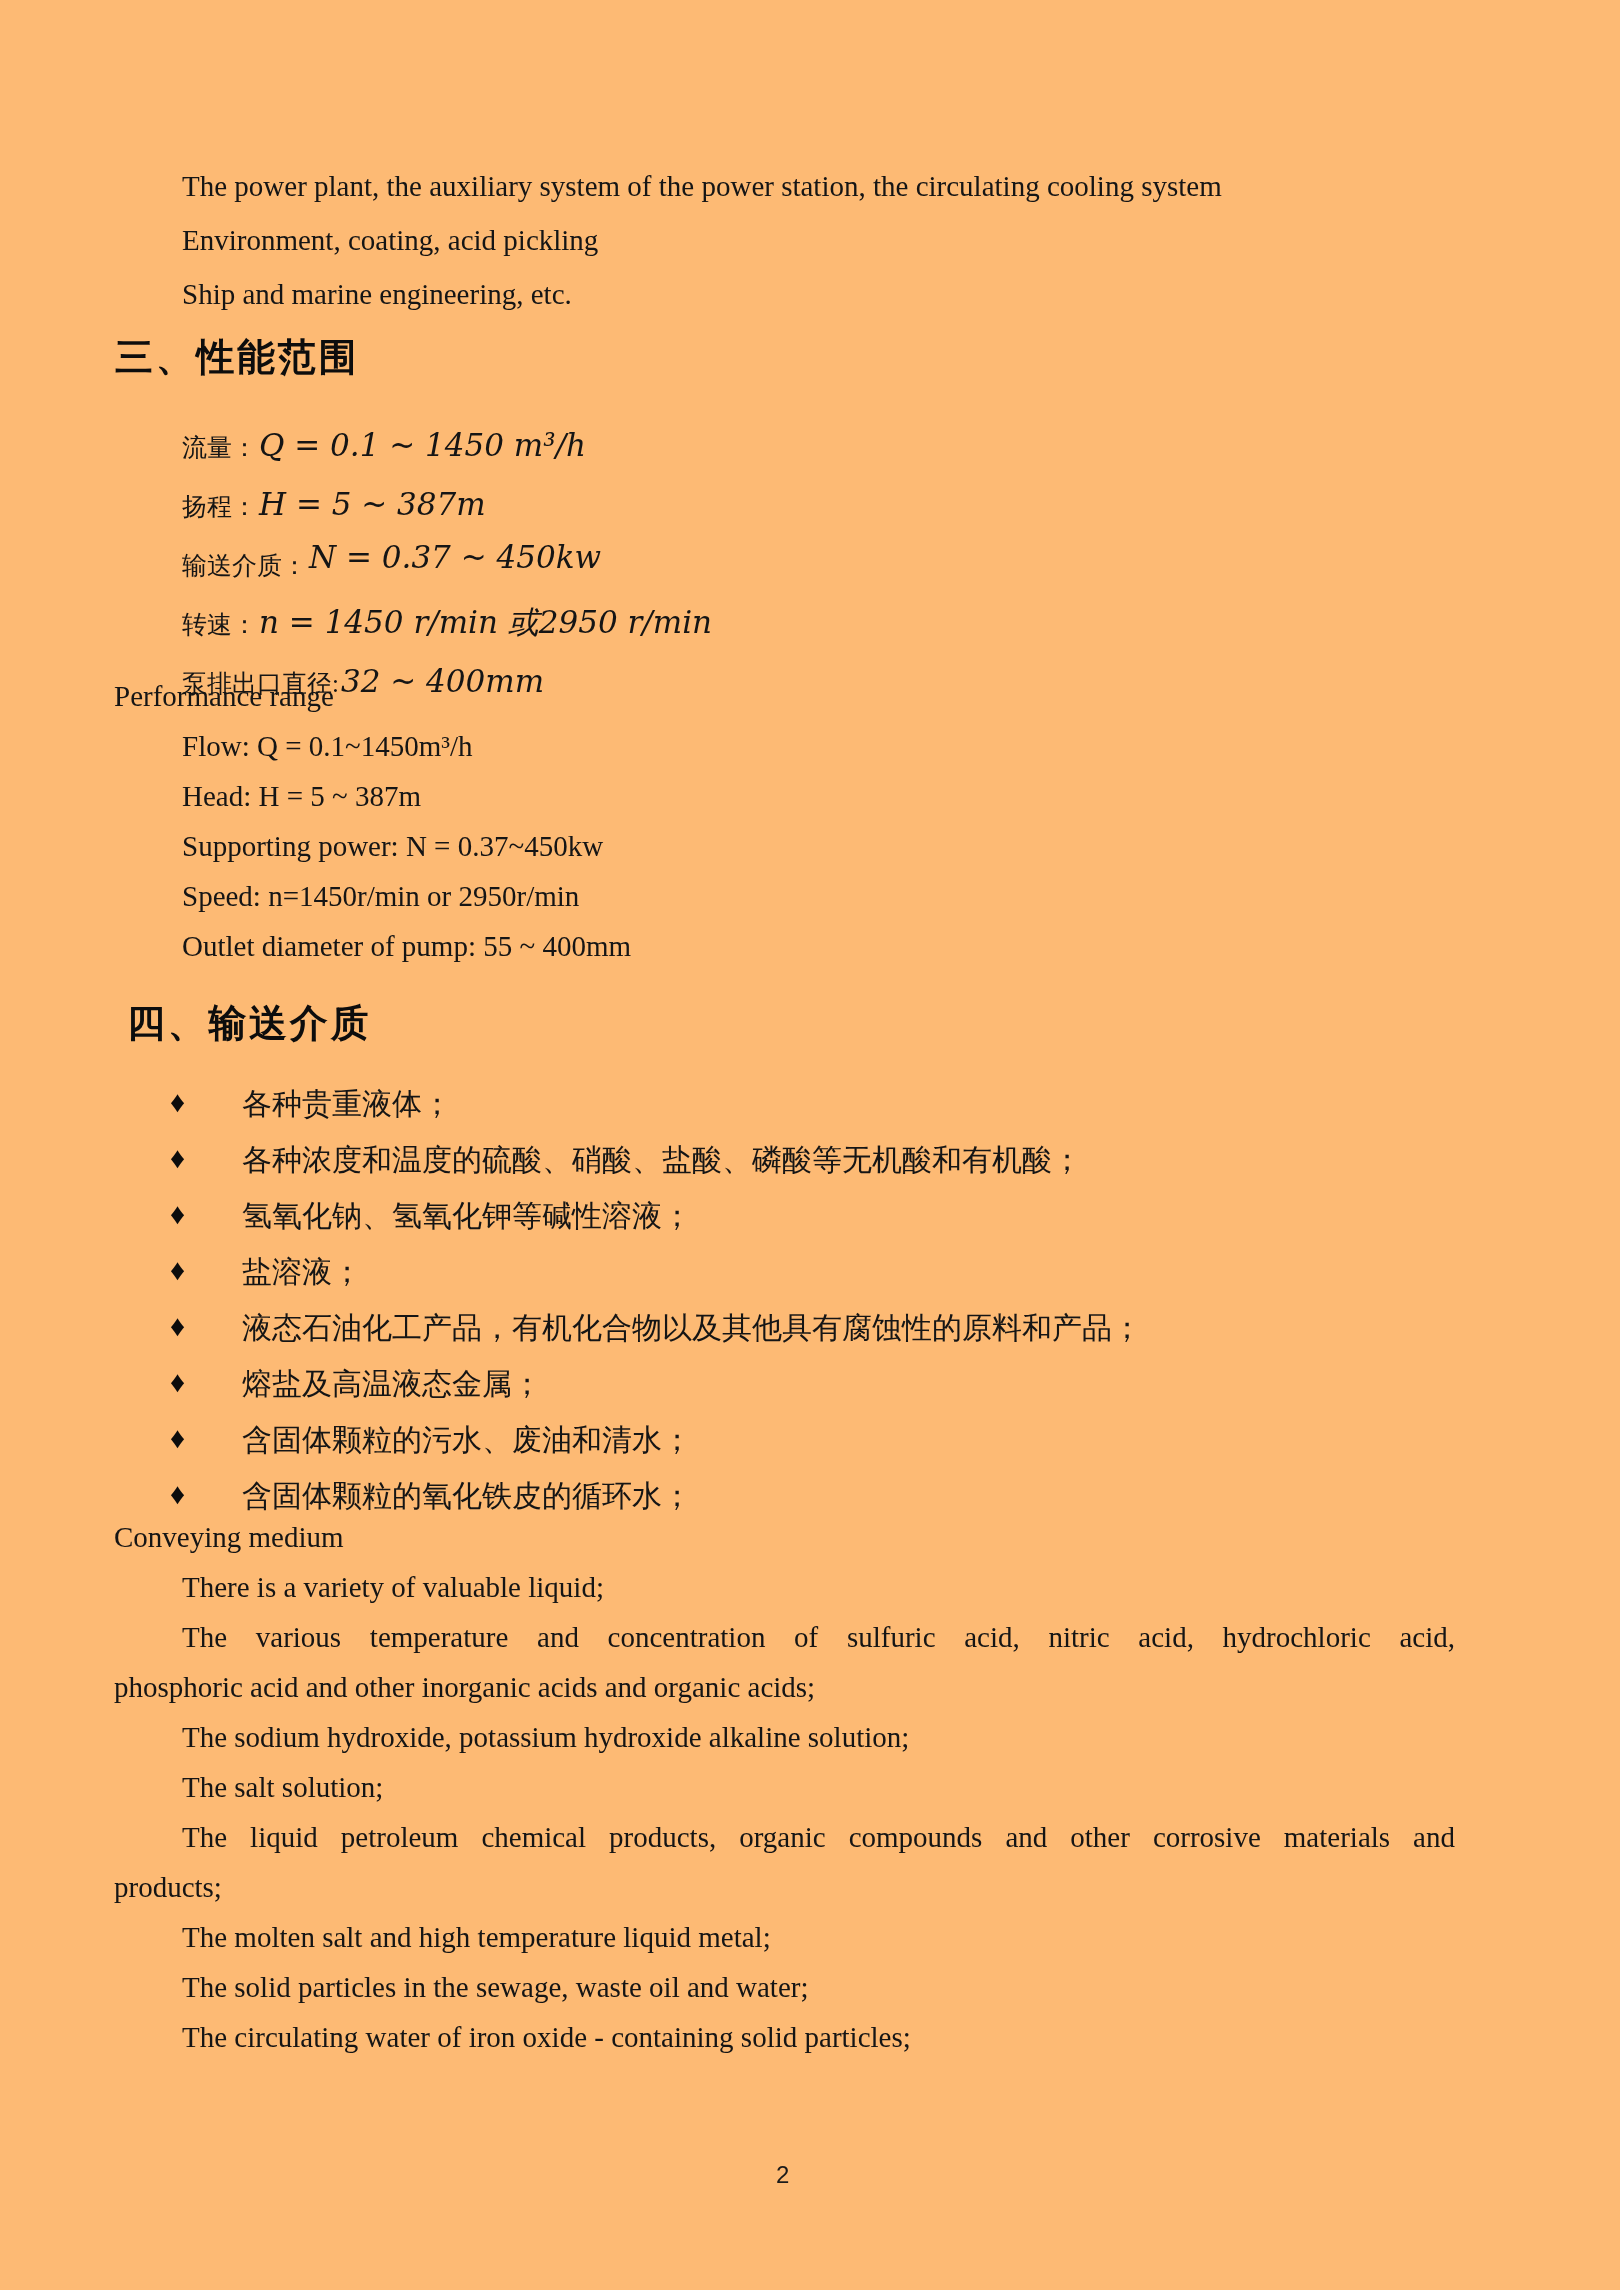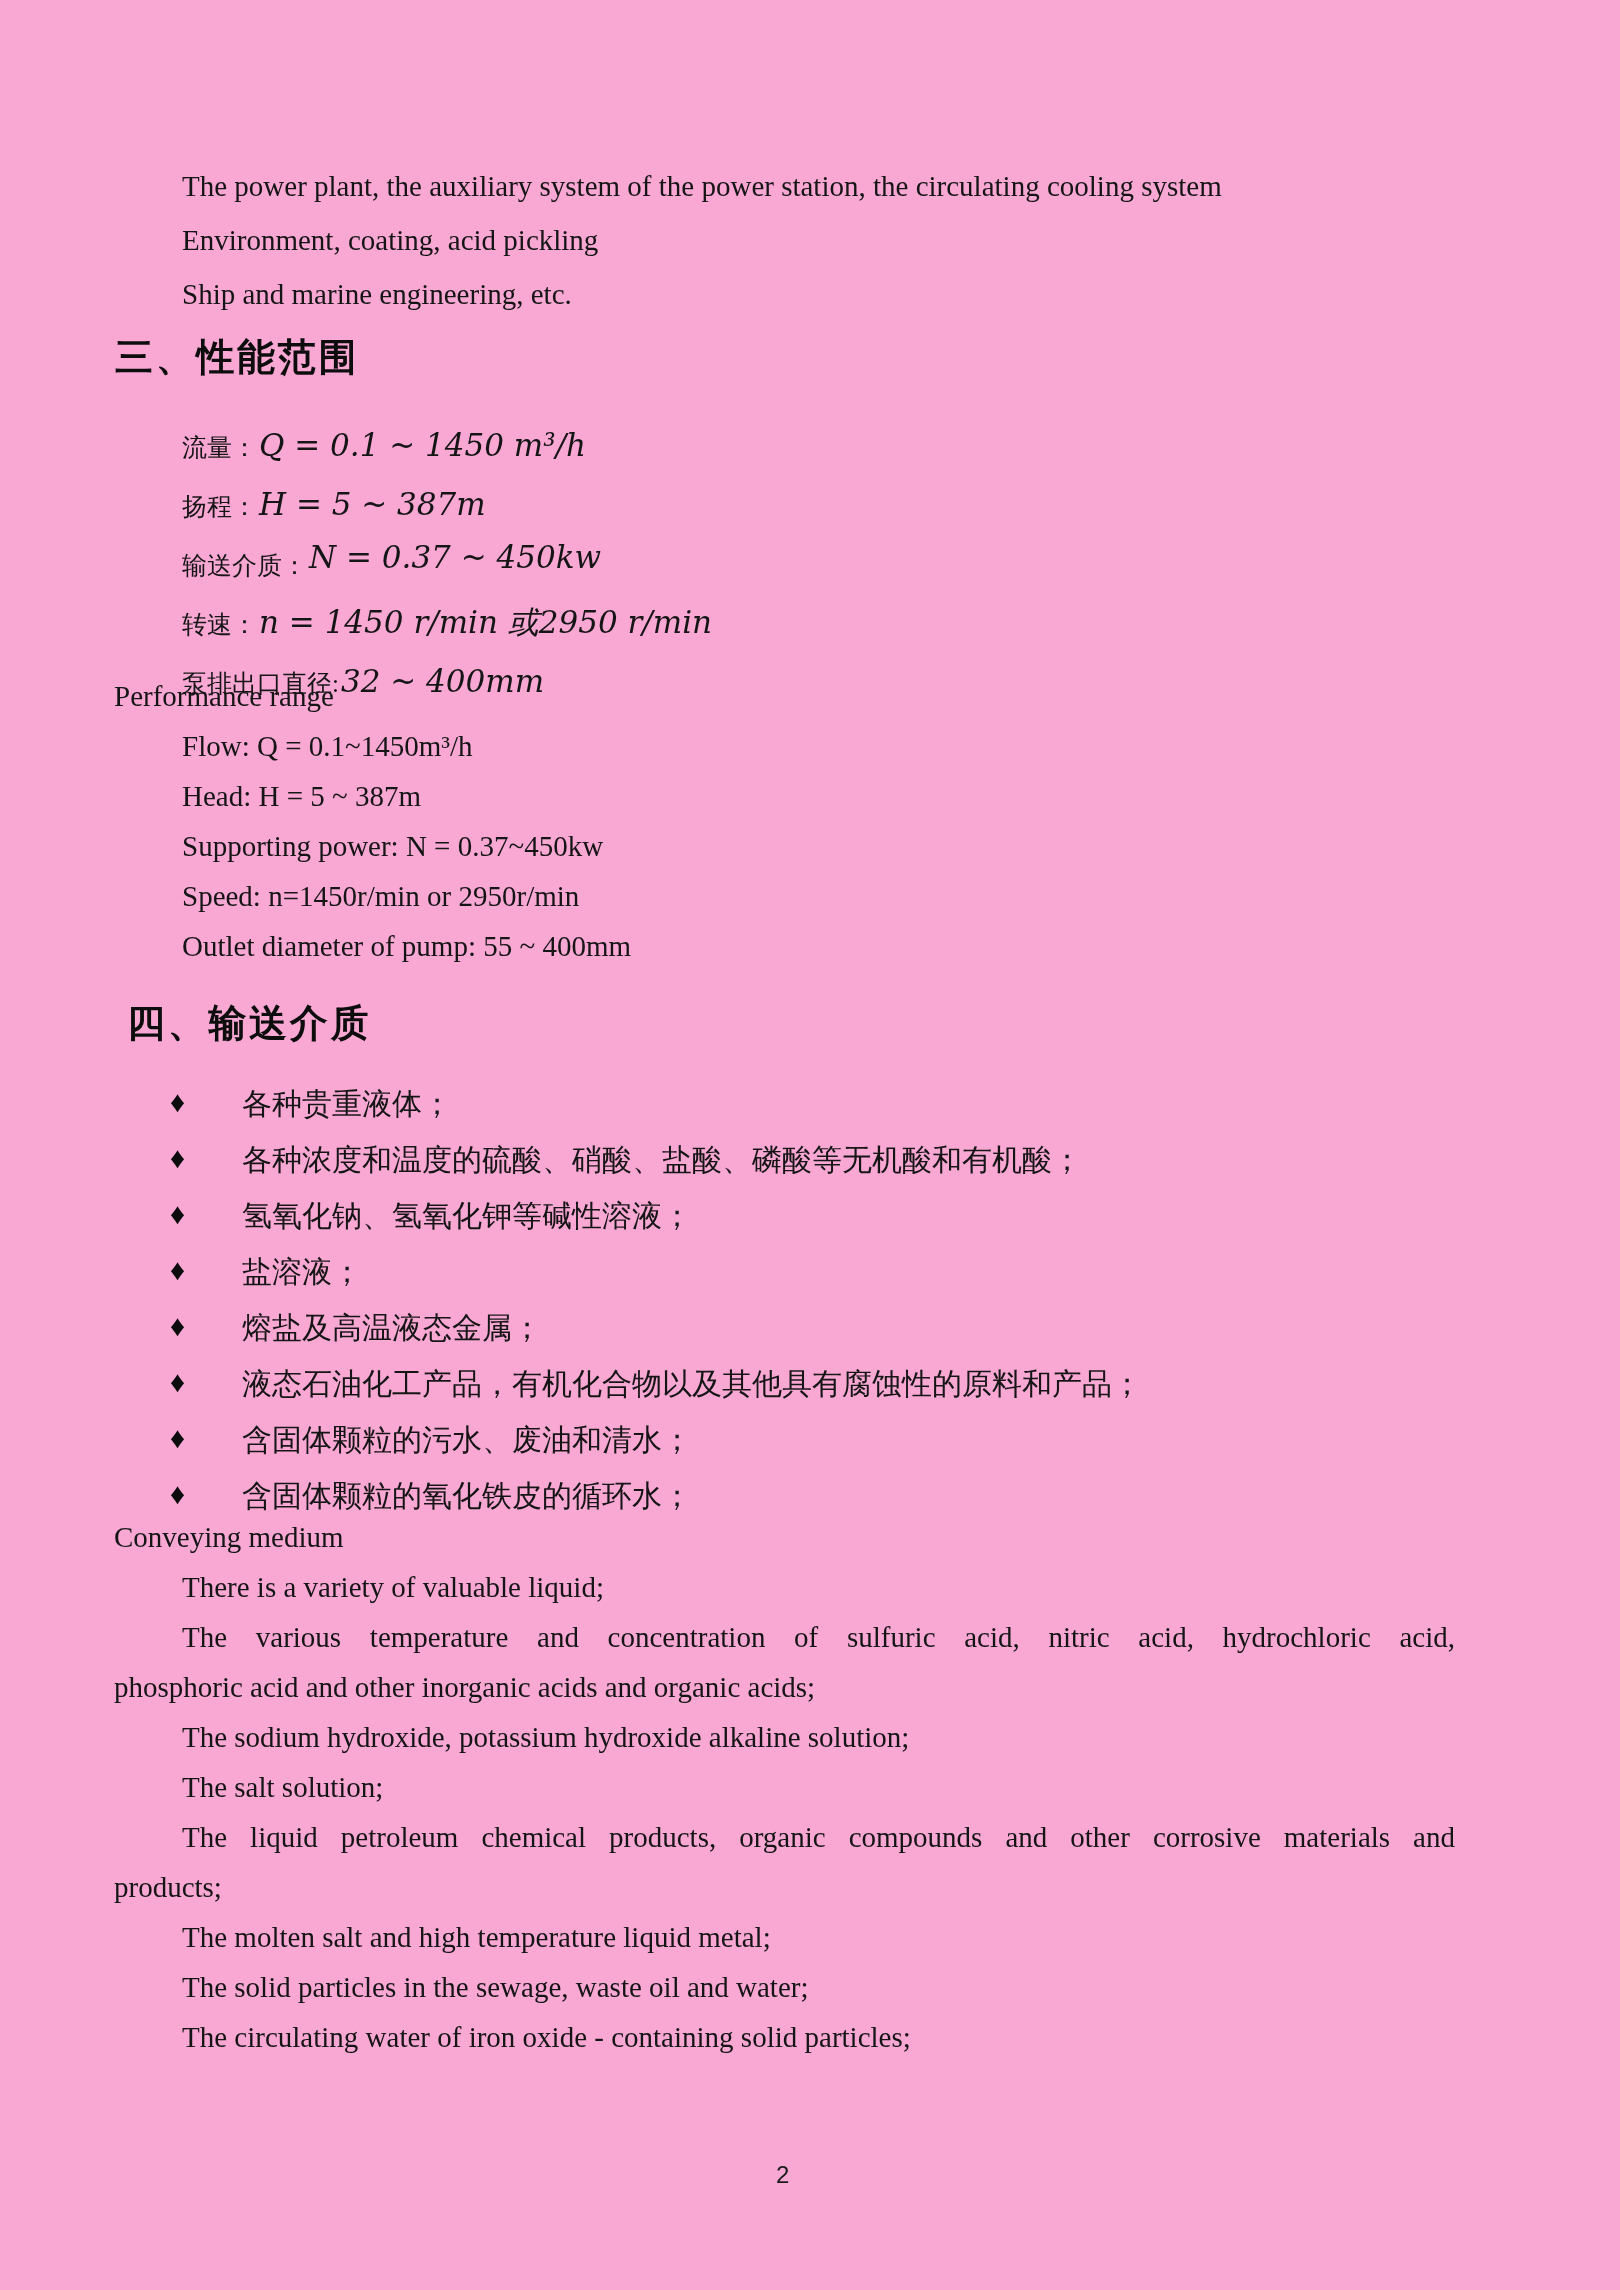--- a/index.html
+++ b/index.html
@@ -1,20 +1,20 @@
 <!DOCTYPE html>
 <html style="font-size:14.3px"><head>
 <meta charset="utf-8">
 <style>
   html, body { margin: 0; padding: 0; background: #ffffff; }
   .page {
     position: relative;
     width: 1620px;
     height: 2291px;
-    background: #f9a8d4;
+    background: #fdba74;
     color: #151515;
     font-family: "Liberation Serif", serif;
     overflow: hidden;
   }
   .abs { position: absolute; left: 114px; right: 165px; }
   .line { margin: 0; font-size: 29px; line-height: 50px; white-space: normal; }
   .indent { text-indent: 68px; }
   .justify { text-align: justify; text-align-last: justify; }
 
   
@@ -103,22 +103,22 @@
     <p class="line indent">Outlet diameter of pump: 55 ~ 400mm</p>
   </section>
 
   <h2 class="cn-heading h4">四、输送介质</h2>
 
   <section class="abs bullets">
     <p class="bullet-row"><span class="diamond">♦</span><span class="bullet-text">各种贵重液体；</span></p>
     <p class="bullet-row"><span class="diamond">♦</span><span class="bullet-text">各种浓度和温度的硫酸、硝酸、盐酸、磷酸等无机酸和有机酸；</span></p>
     <p class="bullet-row"><span class="diamond">♦</span><span class="bullet-text">氢氧化钠、氢氧化钾等碱性溶液；</span></p>
     <p class="bullet-row"><span class="diamond">♦</span><span class="bullet-text">盐溶液；</span></p>
+    <p class="bullet-row"><span class="diamond">♦</span><span class="bullet-text">液态石油化工产品，有机化合物以及其他具有腐蚀性的原料和产品；</span></p>
     <p class="bullet-row"><span class="diamond">♦</span><span class="bullet-text">熔盐及高温液态金属；</span></p>
-    <p class="bullet-row"><span class="diamond">♦</span><span class="bullet-text">液态石油化工产品，有机化合物以及其他具有腐蚀性的原料和产品；</span></p>
     <p class="bullet-row"><span class="diamond">♦</span><span class="bullet-text">含固体颗粒的污水、废油和清水；</span></p>
     <p class="bullet-row"><span class="diamond">♦</span><span class="bullet-text">含固体颗粒的氧化铁皮的循环水；</span></p>
   </section>
 
   <section class="abs conveying">
     <p class="line">Conveying medium</p>
     <p class="line indent">There is a variety of valuable liquid;</p>
     <p class="line indent justify">The various temperature and concentration of sulfuric acid, nitric acid, hydrochloric acid,</p>
     <p class="line">phosphoric acid and other inorganic acids and organic acids;</p>
     <p class="line indent">The sodium hydroxide, potassium hydroxide alkaline solution;</p>

